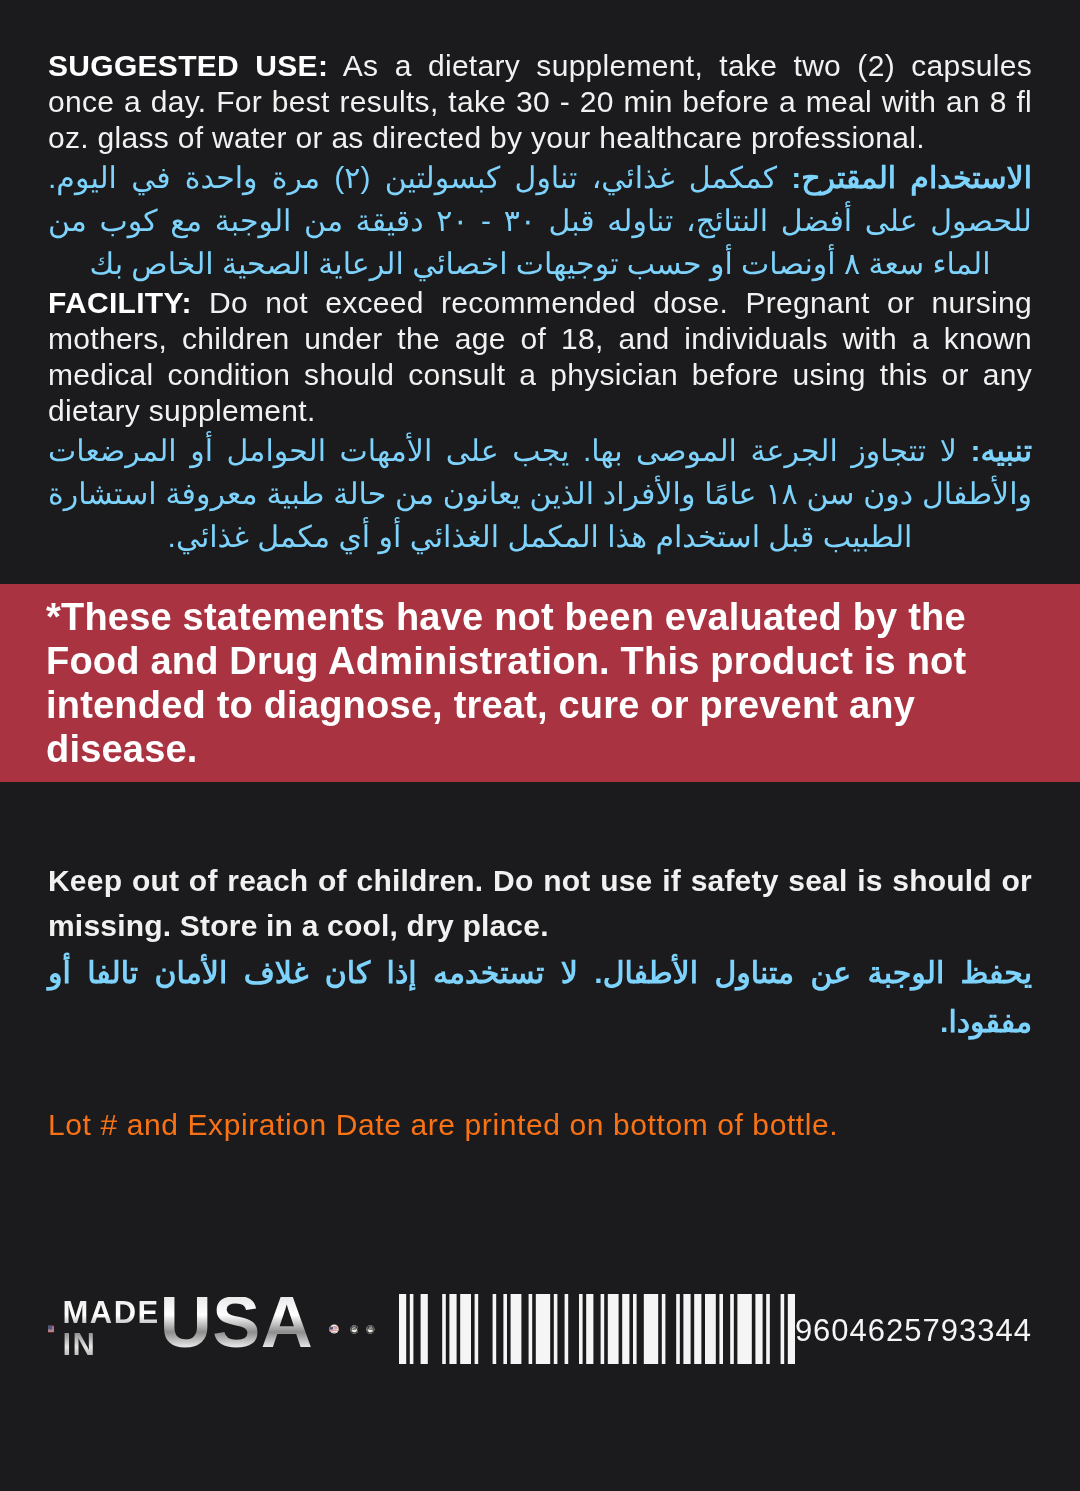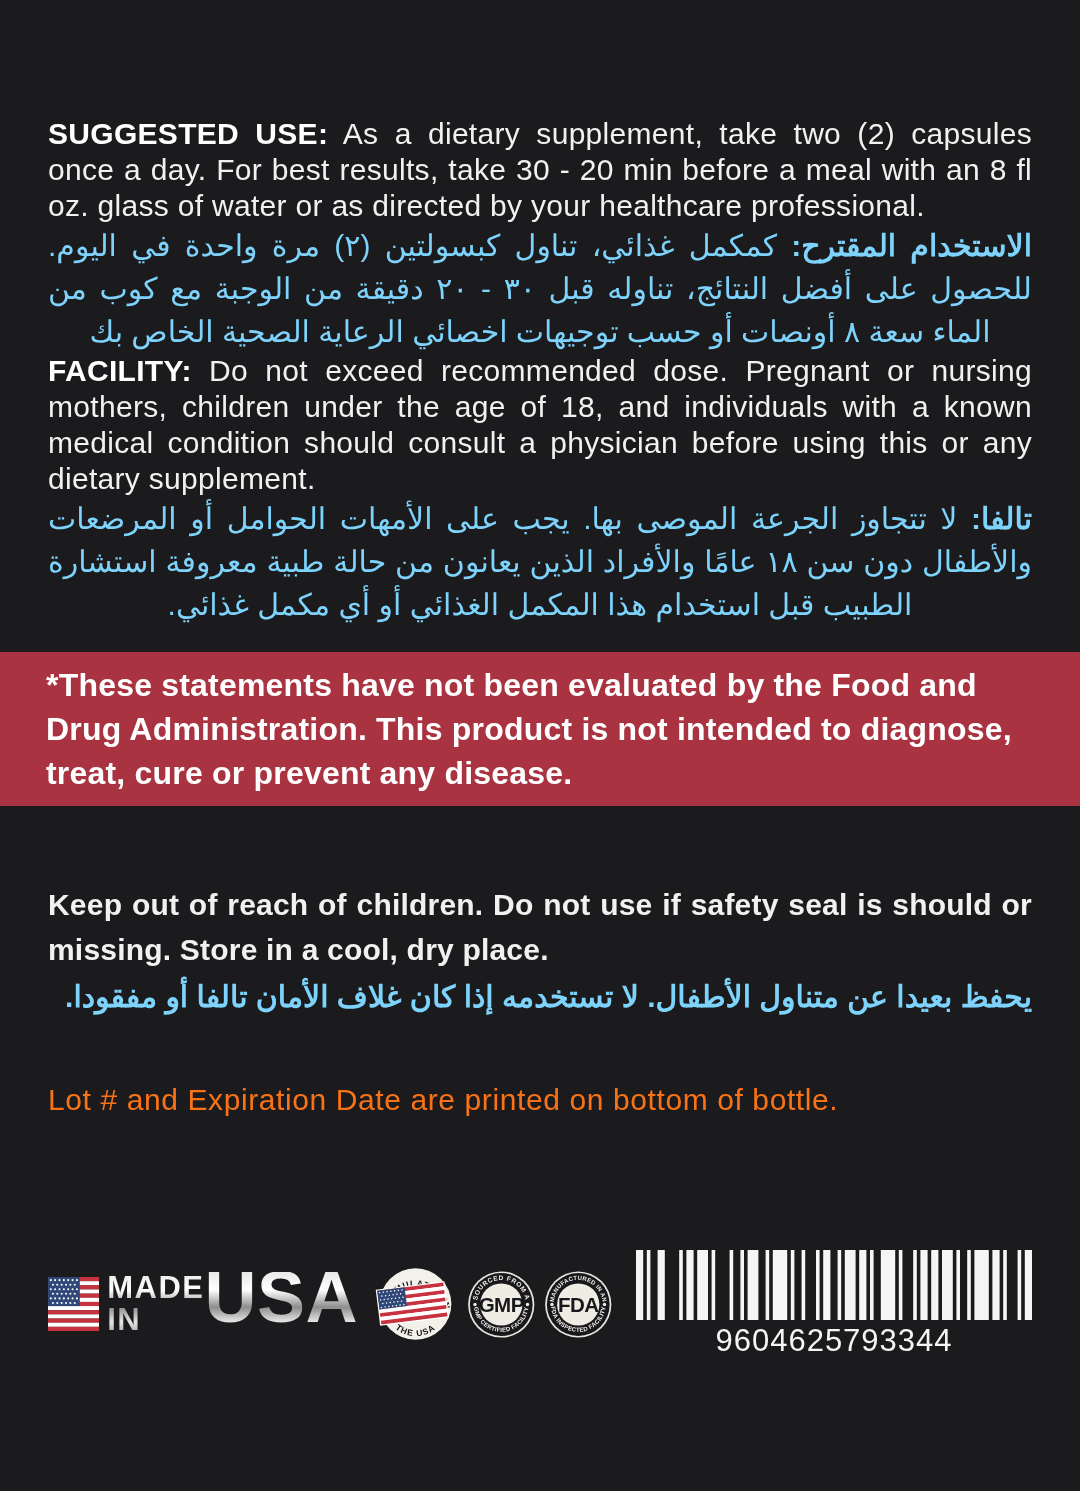--- a/index.html
+++ b/index.html
@@ -6,21 +6,21 @@
   .label{
     position:relative;
     width:1080px;height:1491px;
     margin:0 auto;
     background:#1b1b1d;
     color:#efefef;
     font-family:"Liberation Sans",sans-serif;
     overflow:hidden;
     box-sizing:border-box;
   }
-  .content{padding:84px 48px 0;box-sizing:border-box;margin-top:32px;}
+  .content{padding:48px 48px 0;box-sizing:border-box;}
   p{margin:0;}
   .en{
     font-size:30px;line-height:36px;
     text-align:justify;letter-spacing:0.3px;
     color:#f1f1f1;font-weight:400;
   }
   .en b{font-weight:700;color:#ffffff;}
   .ar{
     direction:rtl;
     font-size:30px;line-height:43px;
@@ -28,21 +28,21 @@
     color:#7dd3fc;font-weight:400;
   }
   .ar b{font-weight:700;}
   .banner{
     background:#a93340;
     margin-top:26px;
     padding:11px 46px 11px;
     box-sizing:border-box;
   }
   .banner p{
-    font-size:32px;line-height:44px;font-weight:700;
+    font-size:38px;line-height:44px;font-weight:700;
     color:#ffffff;text-align:left;letter-spacing:0.2px;
   }
   .keep-en{font-weight:700;margin-top:76px;line-height:45px;letter-spacing:0.2px;}
   .keep-ar{font-weight:700;line-height:49px;text-align-last:right;}
   .lot{margin-top:14px;font-size:30px;line-height:38px;letter-spacing:0.6px;color:#f97316;font-weight:400;text-align:left;}
   .spacer-lot{height:46px;}
   .badges{
     display:flex;align-items:center;
     margin-top:122px;
   }
@@ -55,51 +55,51 @@
   }
   .miu-l1{font-size:31px;line-height:32px;letter-spacing:1.5px;}
   .miu-l2{font-size:72px;line-height:50px;letter-spacing:0.5px;}
   .badge-gap-a{margin-left:16px;}
   .badge-gap-b{margin-left:10px;}
   .badge-gap-c{margin-left:8px;}
   .arc-text{font-size:11.5px;font-weight:700;letter-spacing:1.1px;fill:#f2efe7;font-family:"Liberation Sans",sans-serif;}
   .arc-text-tight{font-size:10.5px;font-weight:700;letter-spacing:0.4px;fill:#f2efe7;font-family:"Liberation Sans",sans-serif;}
   .seal-center-text{font-size:36px;font-weight:700;fill:#17171c;letter-spacing:-1px;font-family:"Liberation Sans",sans-serif;}
   .farc{font-size:13.5px;font-weight:700;letter-spacing:1.6px;fill:#111111;font-family:"Liberation Sans",sans-serif;}
-  .barcode-wrap{margin-left:24px;display:flex;flex-direction:column;align-items:center;}
+  .barcode-wrap{margin-left:24px;display:flex;flex-direction:row;align-items:center;}
   .barcode-num{
     font-size:31px;letter-spacing:1px;color:#f5f5f5;
     margin-top:3px;font-family:"Liberation Sans",sans-serif;
   }
 </style>
 </head>
 <body>
 
 <div class="label">
   <div class="content">
 
     <p class="en"><b>SUGGESTED USE:</b> <span>As a dietary supplement, take two (2) capsules once a day. For best results, take 30 - 20 min before a meal with an 8 fl oz. glass of water or as directed by your healthcare professional.</span></p>
 
     <p class="ar"><b>الاستخدام المقترح:</b> <span>كمكمل غذائي، تناول كبسولتين (٢) مرة واحدة في اليوم. للحصول على أفضل النتائج، تناوله قبل ٣٠ - ٢٠ دقيقة من الوجبة مع كوب من الماء سعة ٨ أونصات أو حسب توجيهات اخصائي الرعاية الصحية الخاص بك</span></p>
 
     <p class="en"><b>FACILITY:</b> <span>Do not exceed recommended dose. Pregnant or nursing mothers, children under the age of 18, and individuals with a known medical condition should consult a physician before using this or any dietary supplement.</span></p>
 
-    <p class="ar"><b>تالفا:</b> <span>لا تتجاوز الجرعة الموصى بها. يجب على الأمهات الحوامل أو المرضعات والأطفال دون سن ١٨ عامًا والأفراد الذين يعانون من حالة طبية معروفة استشارة الطبيب قبل استخدام هذا المكمل الغذائي أو أي مكمل غذائي.</span></p>
+    <p class="ar"><b>تنبيه:</b> <span>لا تتجاوز الجرعة الموصى بها. يجب على الأمهات الحوامل أو المرضعات والأطفال دون سن ١٨ عامًا والأفراد الذين يعانون من حالة طبية معروفة استشارة الطبيب قبل استخدام هذا المكمل الغذائي أو أي مكمل غذائي.</span></p>
 
   </div>
 
   <div class="banner">
     <p>*These statements have not been evaluated by the Food and Drug Administration. This product is not intended to diagnose, treat, cure or prevent any disease.</p>
   </div>
 
   <div class="content" style="padding-top:0;">
 
     <p class="en keep-en">Keep out of reach of children. Do not use if safety seal is should or missing. Store in a cool, dry place.</p>
 
-    <p class="ar keep-ar">يحفظ بعيدا عن متناول الأطفال. لا تستخدمه إذا كان غلاف الأمان تالفا أو مفقودا.</p>
+    <p class="ar keep-ar">يحفظ الوجبة عن متناول الأطفال. لا تستخدمه إذا كان غلاف الأمان تالفا أو مفقودا.</p>
 
     <div class="spacer-lot"></div>
     <p class="lot">Lot # and Expiration Date are printed on bottom of bottle.</p>
 
     <div class="badges">
 
       <svg viewBox="0 0 74 78" width="74" height="78">
         <g>
             <rect x="0" y="0" width="74" height="6" fill="#c8313e"></rect>
             <rect x="0" y="6" width="74" height="6" fill="#ffffff"></rect>

